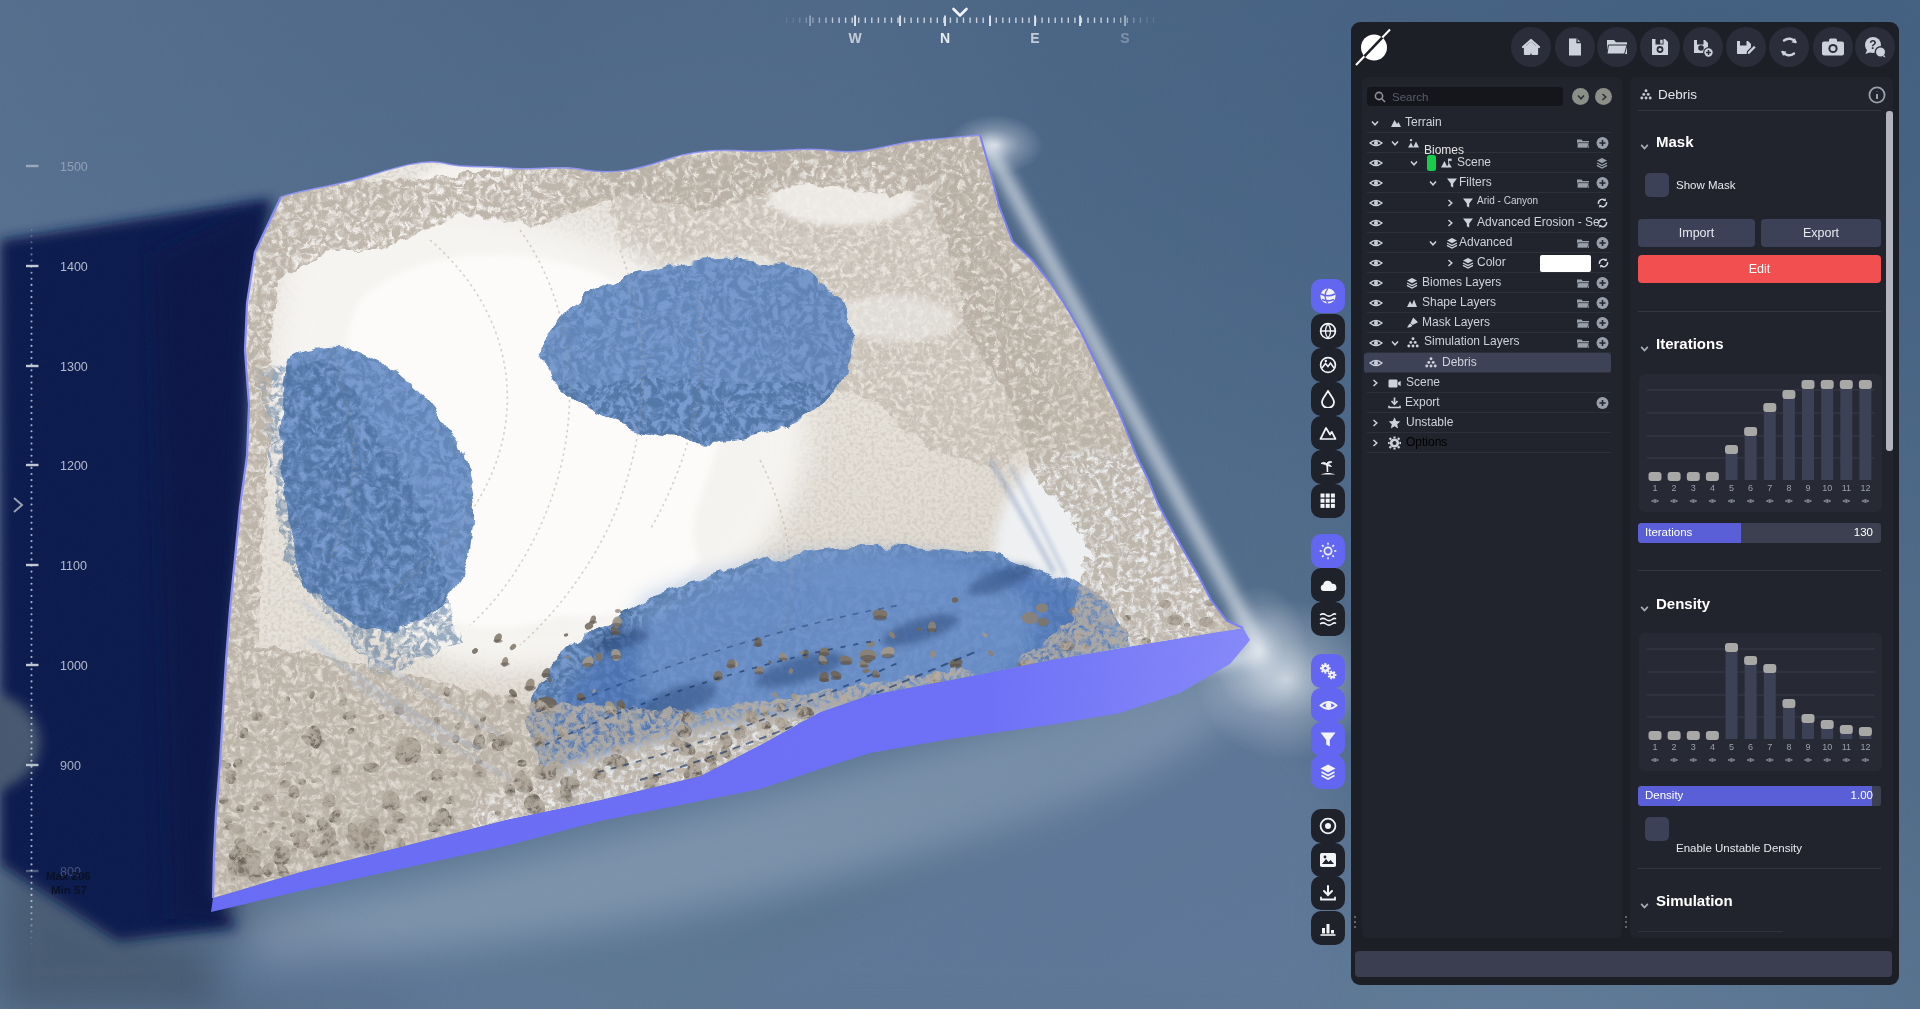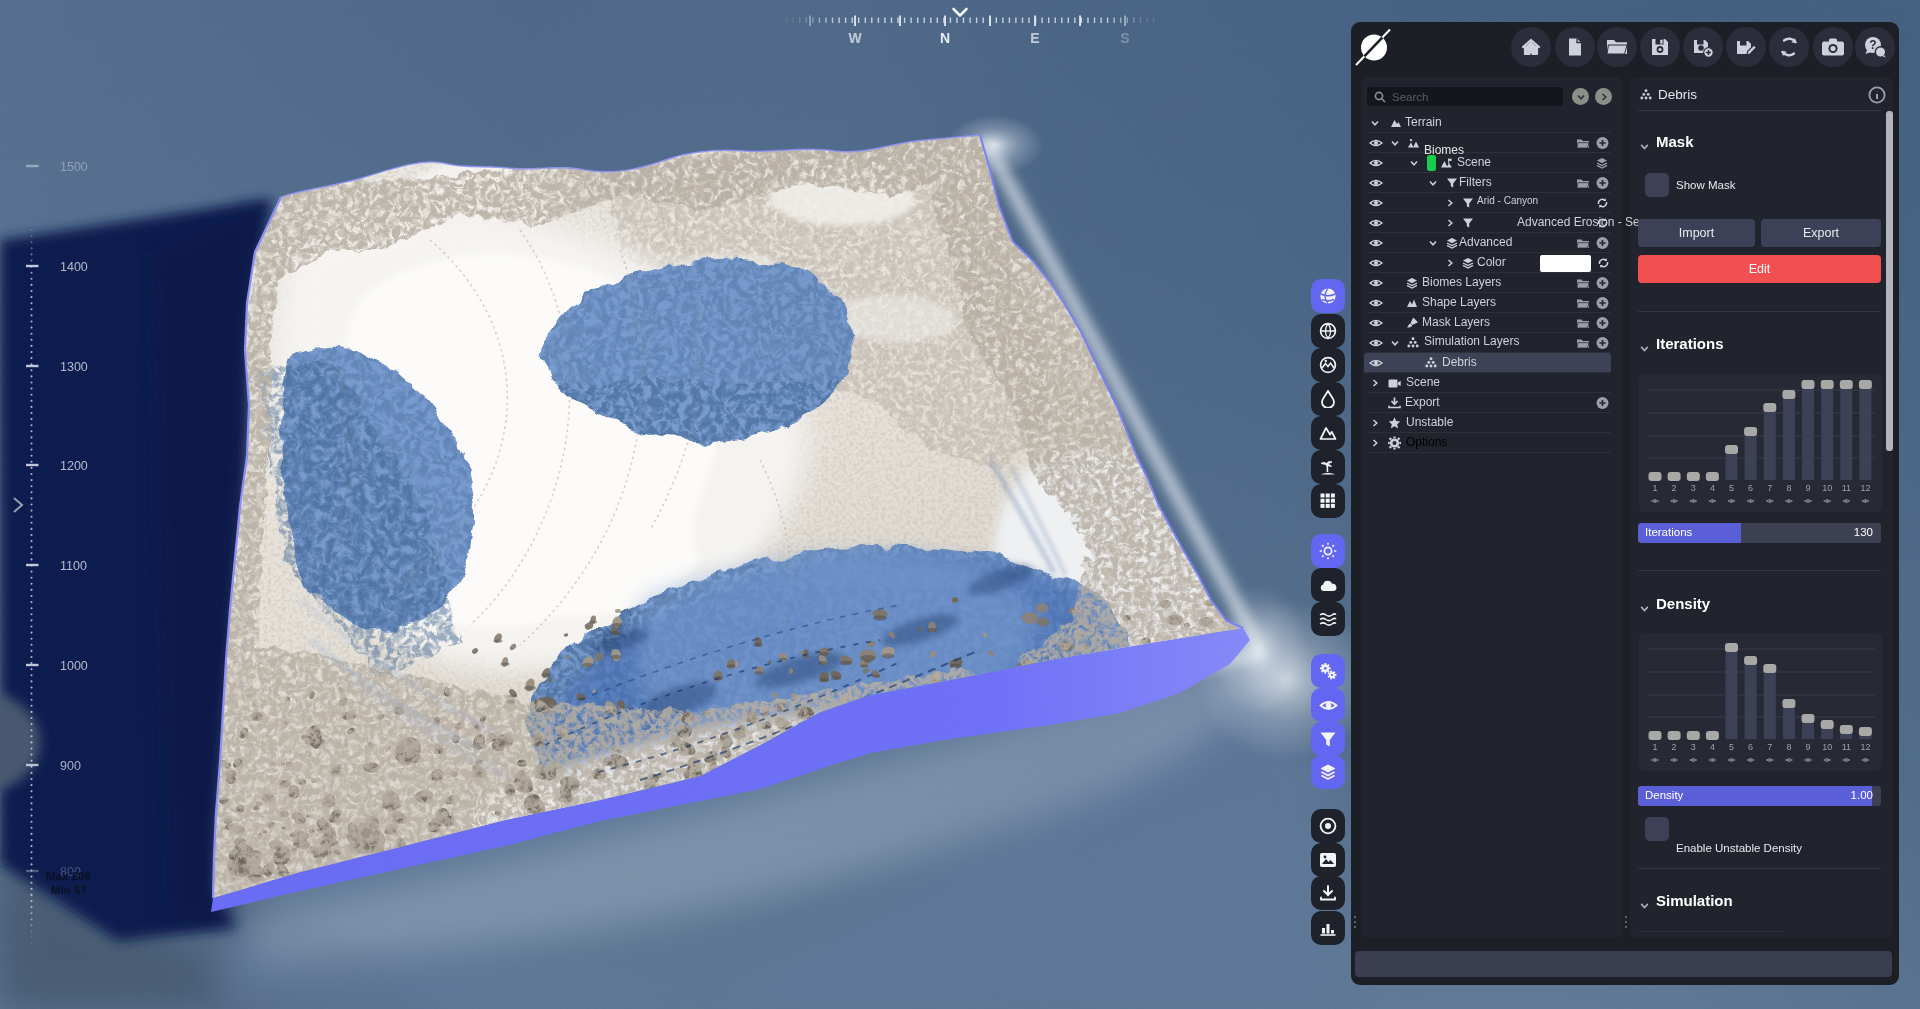--- a/index.html
+++ b/index.html
@@ -1119,21 +1119,21 @@
 <div style="position:absolute;left:1445px;top:223px;transform:translateY(-50%);display:flex;">
       <svg width="10" height="10" viewBox="0 0 10 10" style="">
         <path d="M3.5,2 L6.8,5 L3.5,8" fill="none" stroke="#ccd1db" stroke-width="1.5" transform="scale(1.0)"></path>
       </svg>
     </div>
 <div style="position:absolute;left:1462px;top:223px;transform:translateY(-50%);display:flex;">
       <svg width="12" height="12" viewBox="0 0 12 12" style="">
         <path d="M1,1.5 L11,1.5 L7.2,6.5 L7.2,10.5 L4.8,9.3 L4.8,6.5 Z" fill="#ccd1db" transform="scale(1.0)"></path>
       </svg>
     </div>
-<div style="position:absolute;left:1477px;top:215px;font-size:12px;color:#ced2da;white-space:nowrap;margin-left:40px;">Advanced Erosion - Se</div>
+<div style="position:absolute;left:1477px;top:215px;font-size:12px;color:#ced2da;white-space:nowrap;">Advanced Erosion - Se</div>
 <div style="position:absolute;left:1596px;top:223px;transform:translateY(-50%);display:flex;">
       <svg width="13" height="13" viewBox="0 0 13 13" style="">
         <g transform="scale(1.0)" fill="none" stroke="#ccd1db" stroke-width="1.5">
           <path d="M2.5,7.5 A4,4 0 0 1 9.5,4.2"></path>
           <path d="M10.5,5.5 A4,4 0 0 1 3.5,8.8"></path>
           <path d="M9.5,1.5 L9.8,4.4 L7,4.4" fill="#ccd1db" stroke="none"></path>
           <path d="M3.5,11.5 L3.2,8.6 L6,8.6" fill="#ccd1db" stroke="none"></path>
         </g>
       </svg>
     </div>

